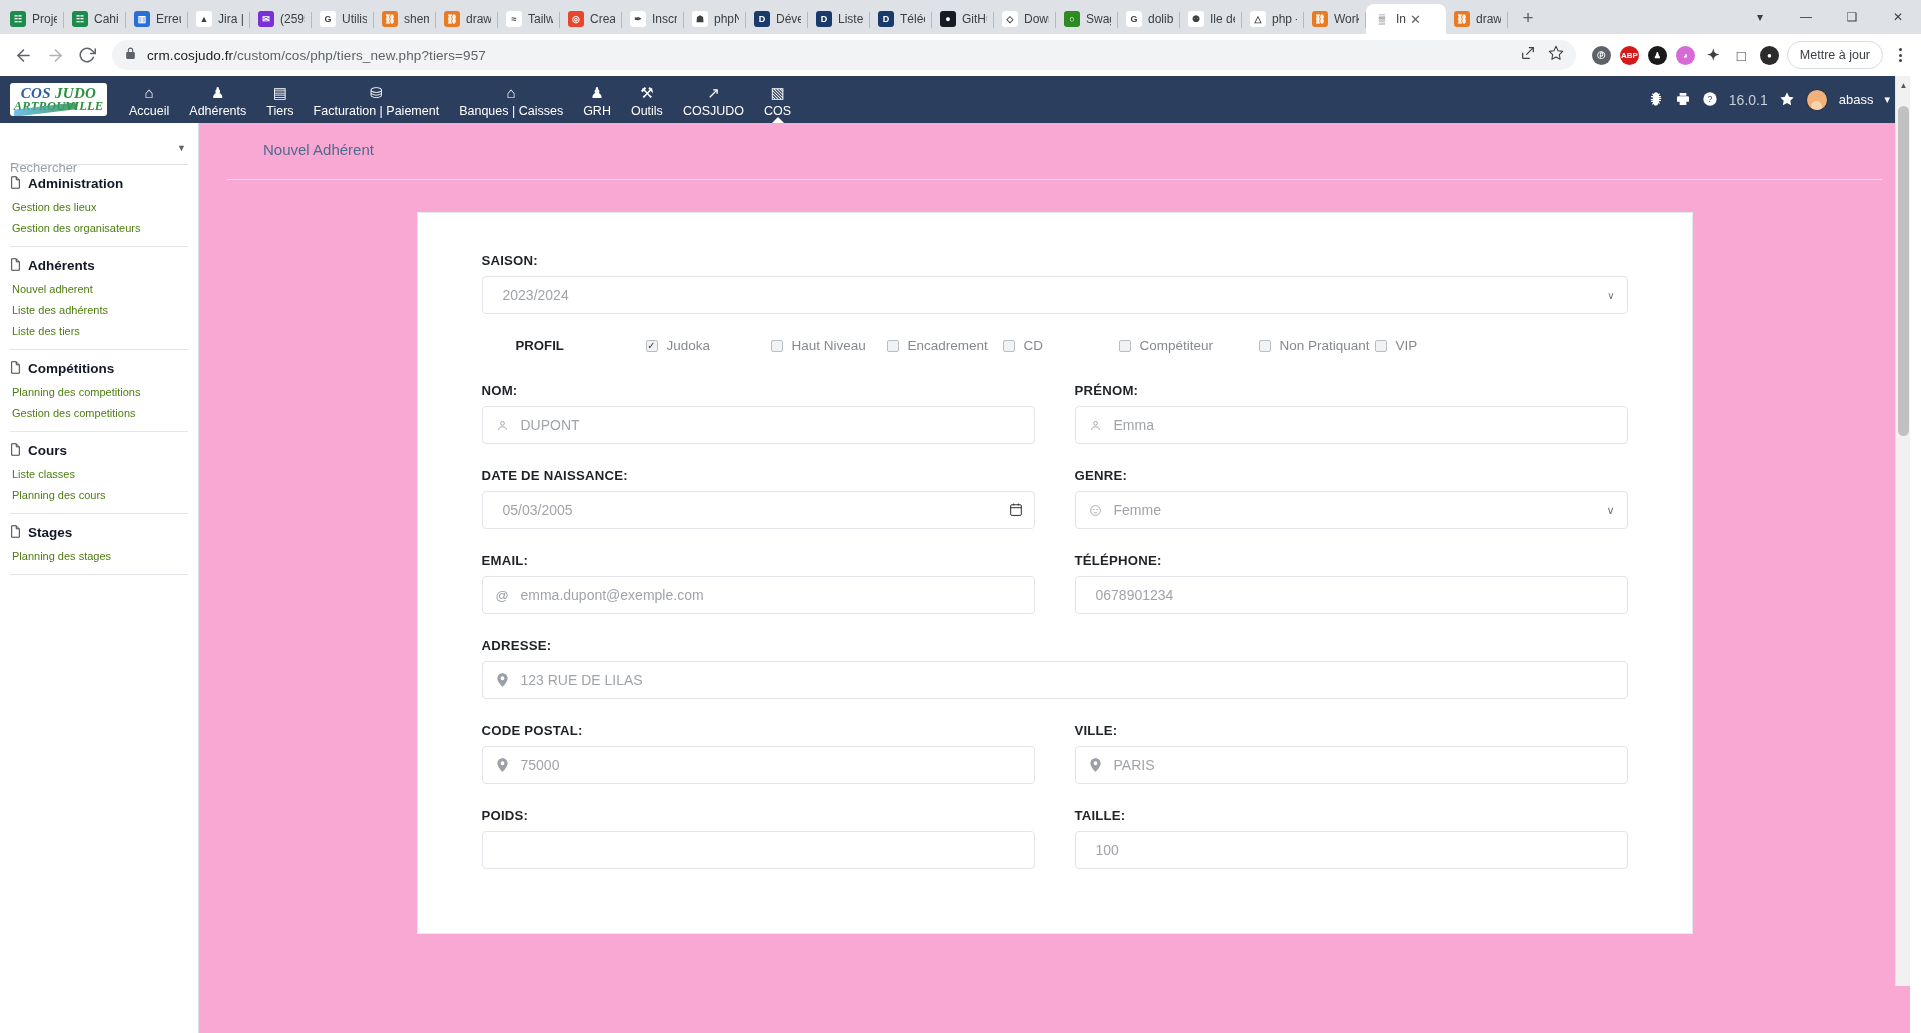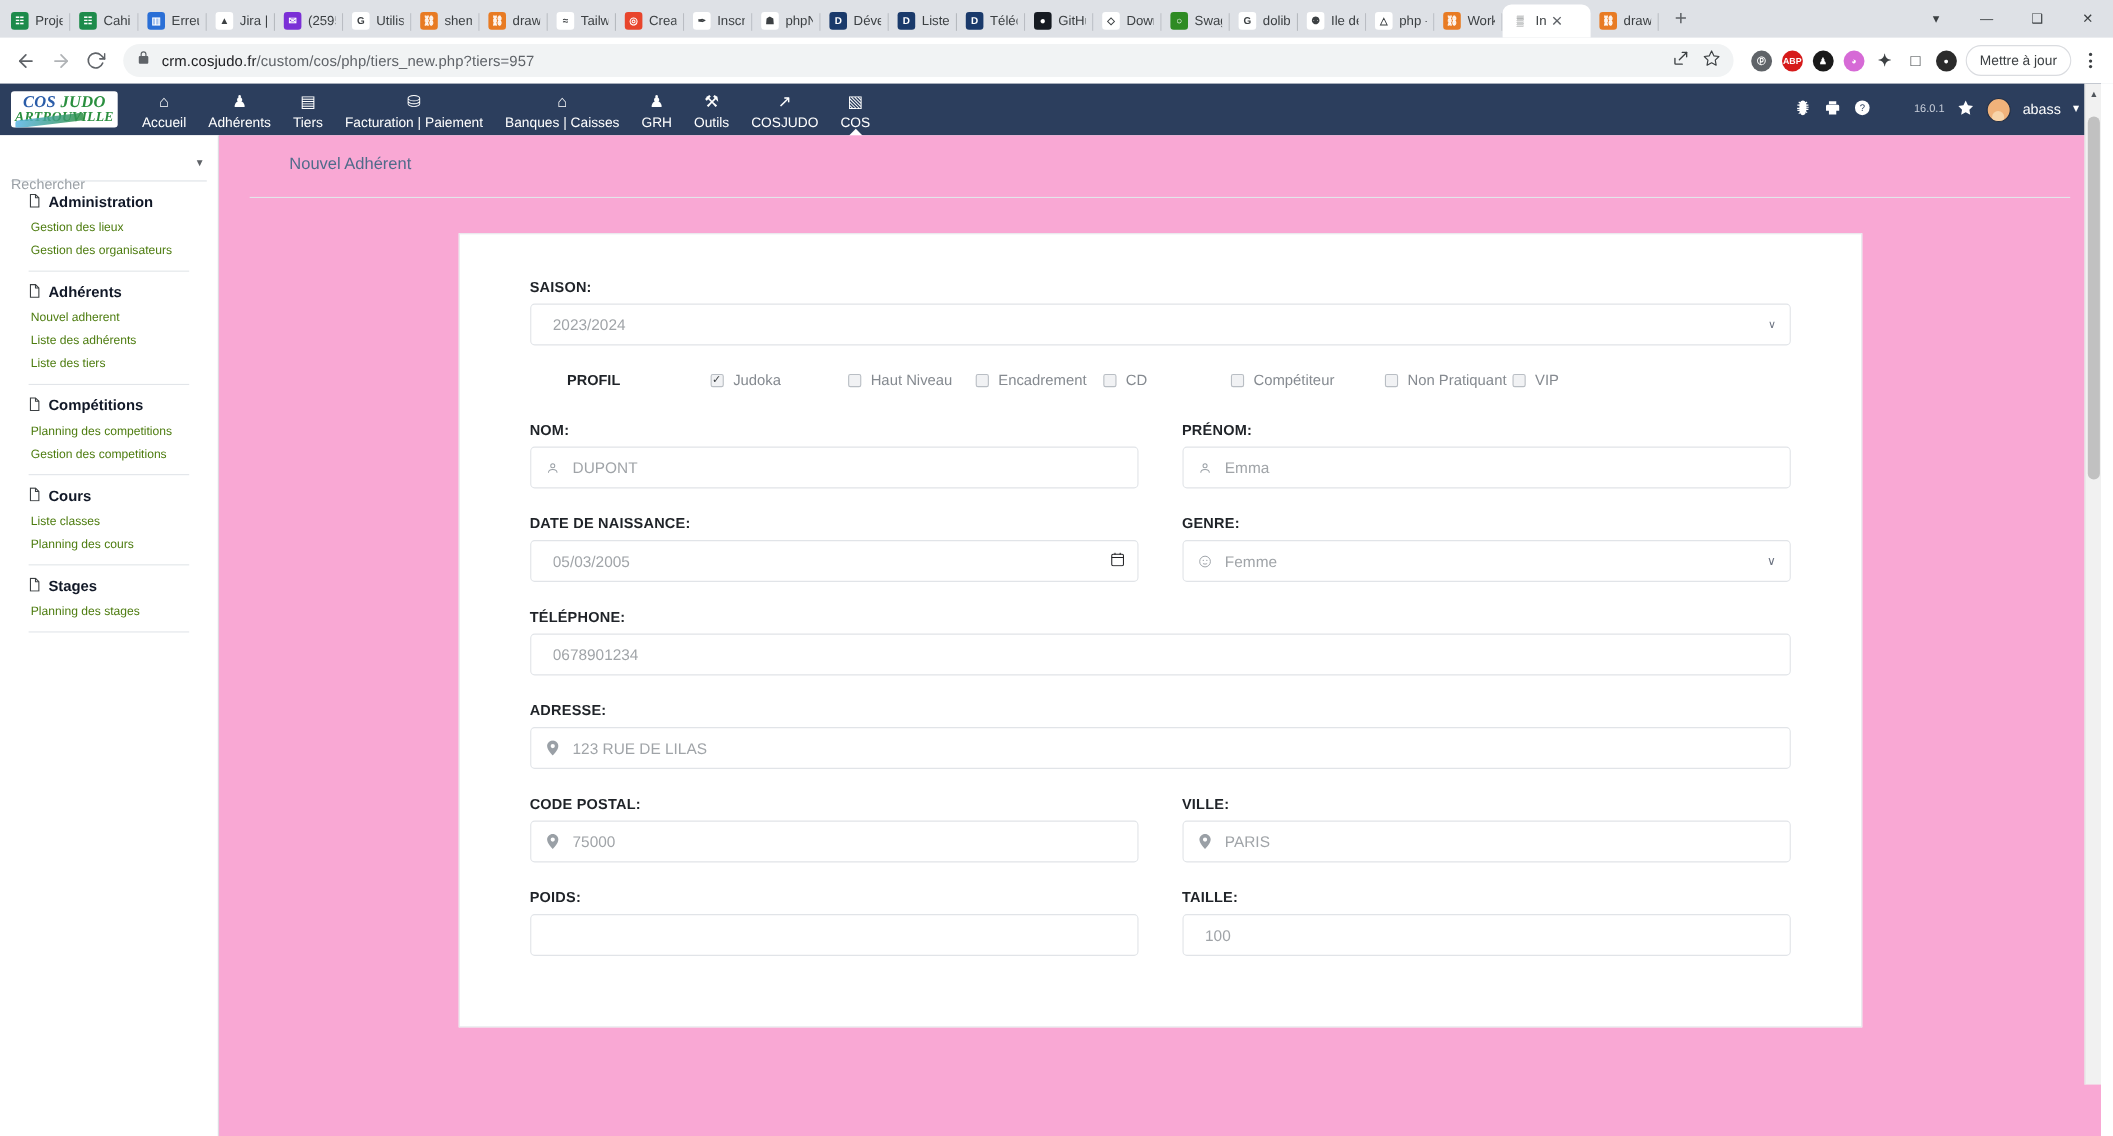--- a/index.html
+++ b/index.html
@@ -131,21 +131,21 @@
   .nav-item.active::after {
     content: ""; position: absolute; bottom: -1px; left: 50%;
     transform: translateX(-50%); border-left: 7px solid transparent;
     border-right: 7px solid transparent; border-bottom: 7px solid #ffffff;
   }
   .header-right {
     margin-left: auto; display: flex; align-items: center;
     gap: 11px; color: #fff; padding-right: 12px;
   }
   .header-right .hico { font-size: 15px; line-height: 1; }
-  .header-right .ver { font-size: 10px; color: #c9cfdb; margin-left: 28px; }
+  .header-right .ver { font-size: 14px; color: #c9cfdb; }
   .avatar {
     width: 22px; height: 22px; border-radius: 50%;
     background: #f0b27a; display: flex; align-items: flex-end;
     justify-content: center; overflow: hidden; flex: none;
     border: 1px solid #1f2d45;
   }
   .avatar .head { width: 11px; height: 11px; border-radius: 50%; background:#f7d4a9; margin-bottom:-2px; }
   .uname { font-size: 13px; color: #fff; }
 
   
@@ -159,21 +159,21 @@
     height: 34px; margin: 8px 10px 0; border-bottom: 1px solid #dde1e6;
     display: flex; align-items: center; justify-content: space-between;
   }
   .search-row input {
     border: 0; outline: 0; font-size: 13px; color: #0f172a;
     font-family: "Liberation Sans", sans-serif; width: 150px; background: transparent; margin-top: 40px;
   }
   .search-row input::placeholder { color: #9aa0a6; }
   .caret-down { font-size: 9px; color: #5f6368; padding-right: 2px; }
 
-  .side-group { padding: 11px 0 8px; border-bottom: 1px solid #e2e5e9; margin: 0 26px; }
+  .side-group { padding: 11px 0 8px; border-bottom: 1px solid #e2e5e9; margin: 0 10px; }
   .side-group:last-child { border-bottom: 1px solid #e2e5e9; }
   .side-head {
     display: flex; align-items: center; gap: 7px;
     font-size: 13.5px; font-weight: bold; color: #111827; margin-bottom: 5px;
   }
   .side-head .doc-ico { font-size: 13px; color: #3c4043; line-height: 1; }
   .side-link {
     display: block; font-size: 11px; color: #4d7c0f;
     padding: 2.5px 0 2.5px 2px; text-decoration: none; line-height: 16px;
   }
@@ -671,20 +671,27 @@
                       <path d="M8.5 15.2c1.6 1.4 5.4 1.4 7 0"></path>
                     </svg>
                   </span>
                   <span class="val">Femme</span>
                   <span class="trail">∨</span>
                 </div>
               </div>
             </div>
             <div class="row2">
               <div class="col">
+                <label class="fld-label">EMAIL:</label>
+                <div class="inp">
+                  <span class="lead">@</span>
+                  <span class="val">emma.dupont@exemple.com</span>
+                </div>
+              </div>
+              <div class="col">
                 <label class="fld-label">TÉLÉPHONE:</label>
                 <div class="inp wide-pad">
                   <span class="val">0678901234</span>
                 </div>
               </div>
             </div>
             <div class="row2">
               <div class="col" style="flex: 1 1 100%;">
                 <label class="fld-label">ADRESSE:</label>
                 <div class="inp">

